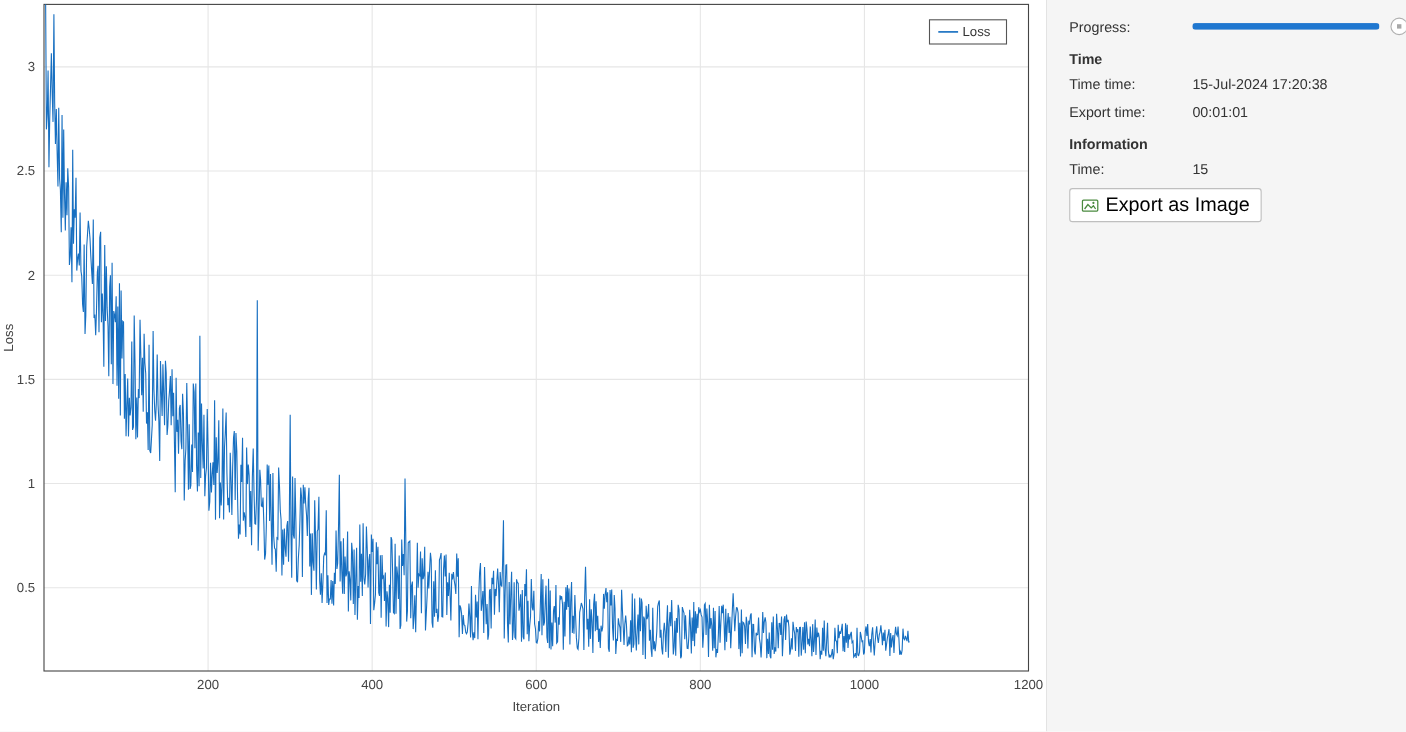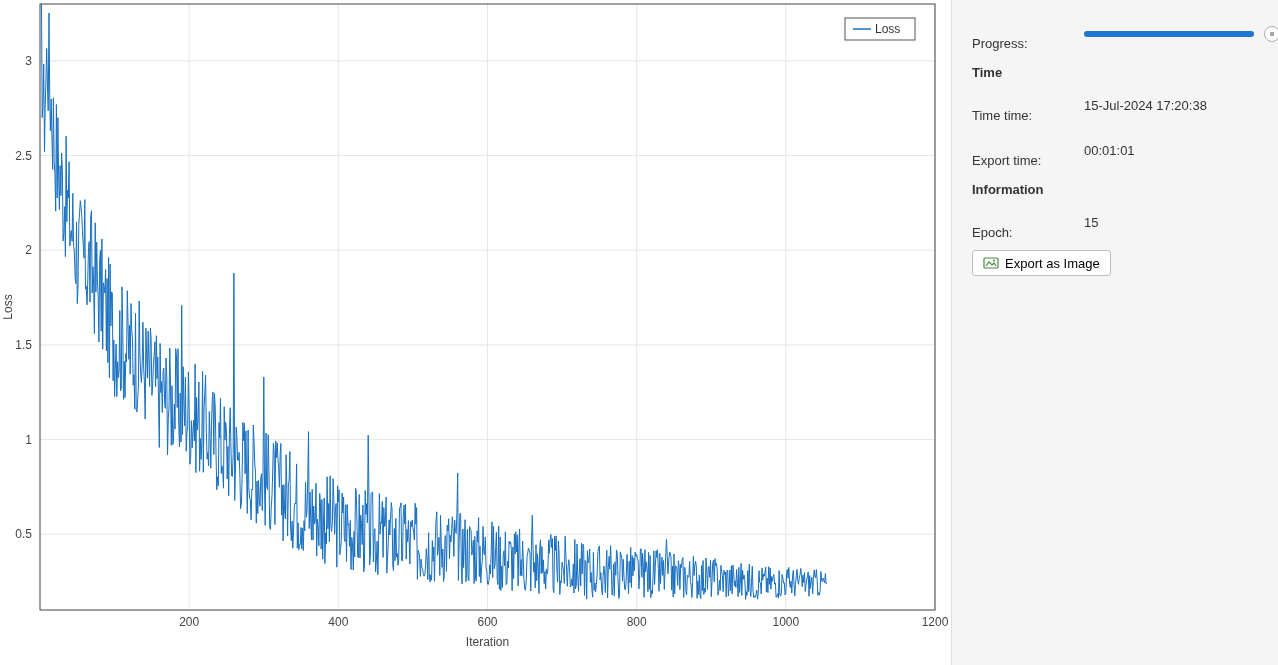--- a/index.html
+++ b/index.html
@@ -32,21 +32,20 @@
     font-size: 13px;
   }
   .panel-row {
     display: flex;
     align-items: center;
     margin-bottom: 10px;
   }
   .panel-label {
     width: 112px;
     color: #333;
-    margin-top: 20px;
   }
   .panel-value {
     flex: 1;
     color: #333;
   }
   .section-title {
     font-weight: 700;
     margin-top: 14px;
     margin-bottom: 8px;
   }
@@ -84,21 +83,21 @@
     height: 4px;
     background: #a8a8a8;
   }
   .export-btn {
     display: inline-flex;
     align-items: center;
     gap: 6px;
     border: 1px solid #bfbfbf;
     background: #fff;
     padding: 4px 10px;
-    font-size: 13px;
+    font-size: 18px;
     border-radius: 3px;
     cursor: pointer;
   }
   .export-btn svg { width: 16px; height: 16px; }
   svg.chart { display:block; }
   .grid-line { stroke: #e6e6e6; stroke-width: 1; }
   .tick-label { font-size: 12px; fill: #444; }
   .axis-title { font-size: 12px; fill: #444; }
   .series-line { fill: none; stroke: #176fc1; stroke-width: 1; }
   .plot-border { fill: none; stroke: #444; stroke-width: 1; }
@@ -170,21 +169,21 @@
     </div>
 
     <div class="panel-row">
       <div class="panel-label">Export time:</div>
       <div class="panel-value">00:01:01</div>
     </div>
 
     <div class="section-title">Information</div>
 
     <div class="panel-row">
-      <div class="panel-label">Epoch:</div>
+      <div class="panel-label">Time:</div>
       <div class="panel-value">15</div>
     </div>
 
     <div style="margin-top:6px;">
       <button class="export-btn">
         <svg viewBox="0 0 16 16">
           <rect x="1" y="3" width="14" height="10" rx="1" fill="none" stroke="#4a8a3f" stroke-width="1.2"></rect>
           <polyline points="3,11 6,7 9,10 11,8 13,11" fill="none" stroke="#4a8a3f" stroke-width="1.2"></polyline>
           <circle cx="11" cy="5.5" r="1" fill="#4a8a3f"></circle>
         </svg>

